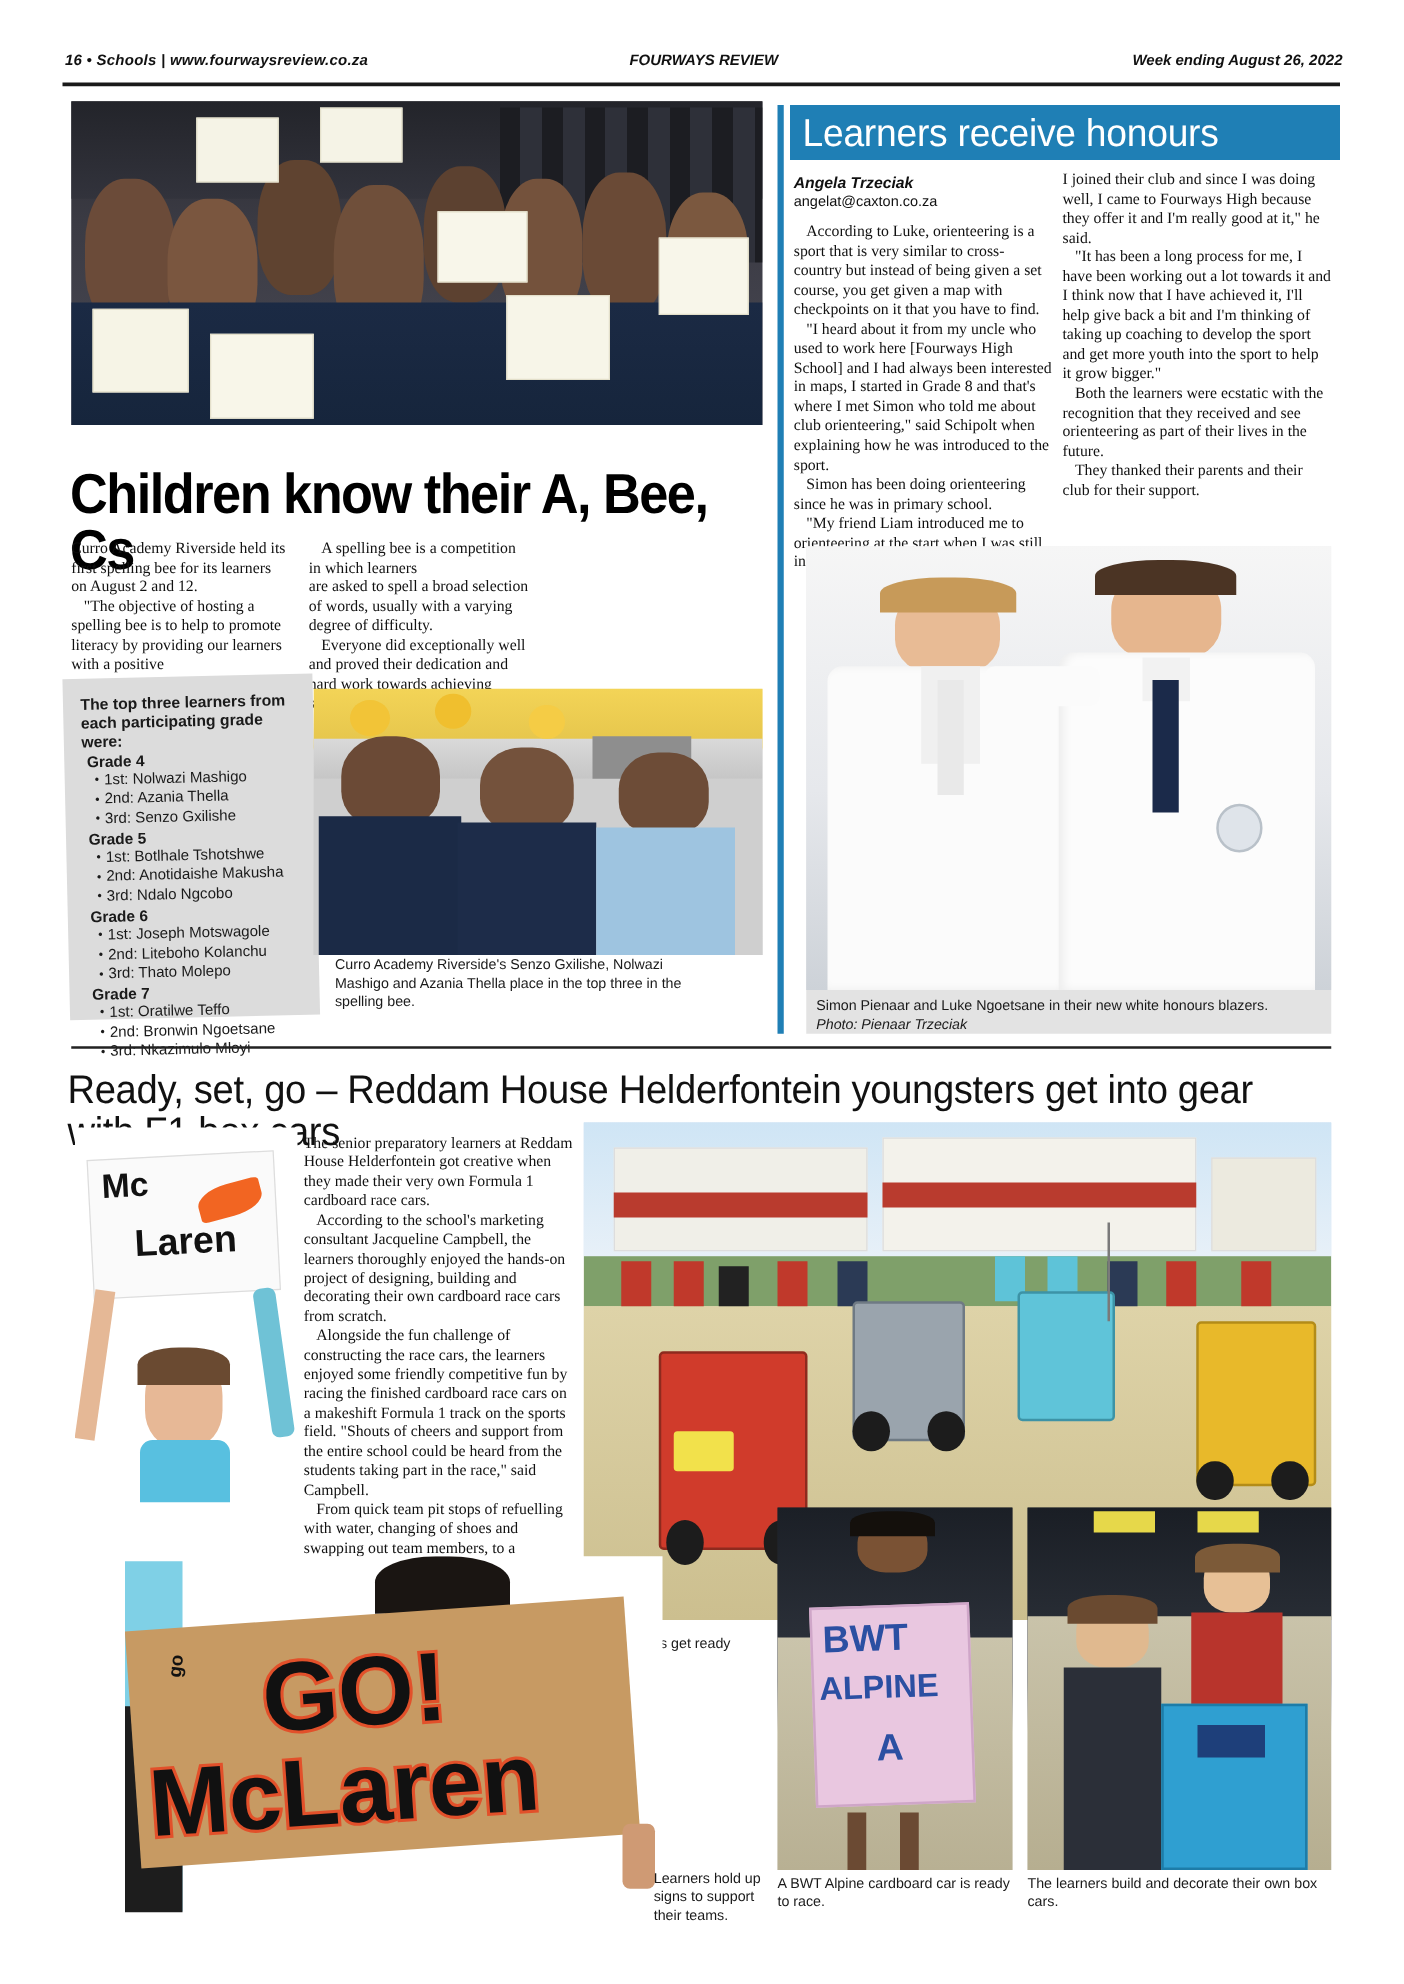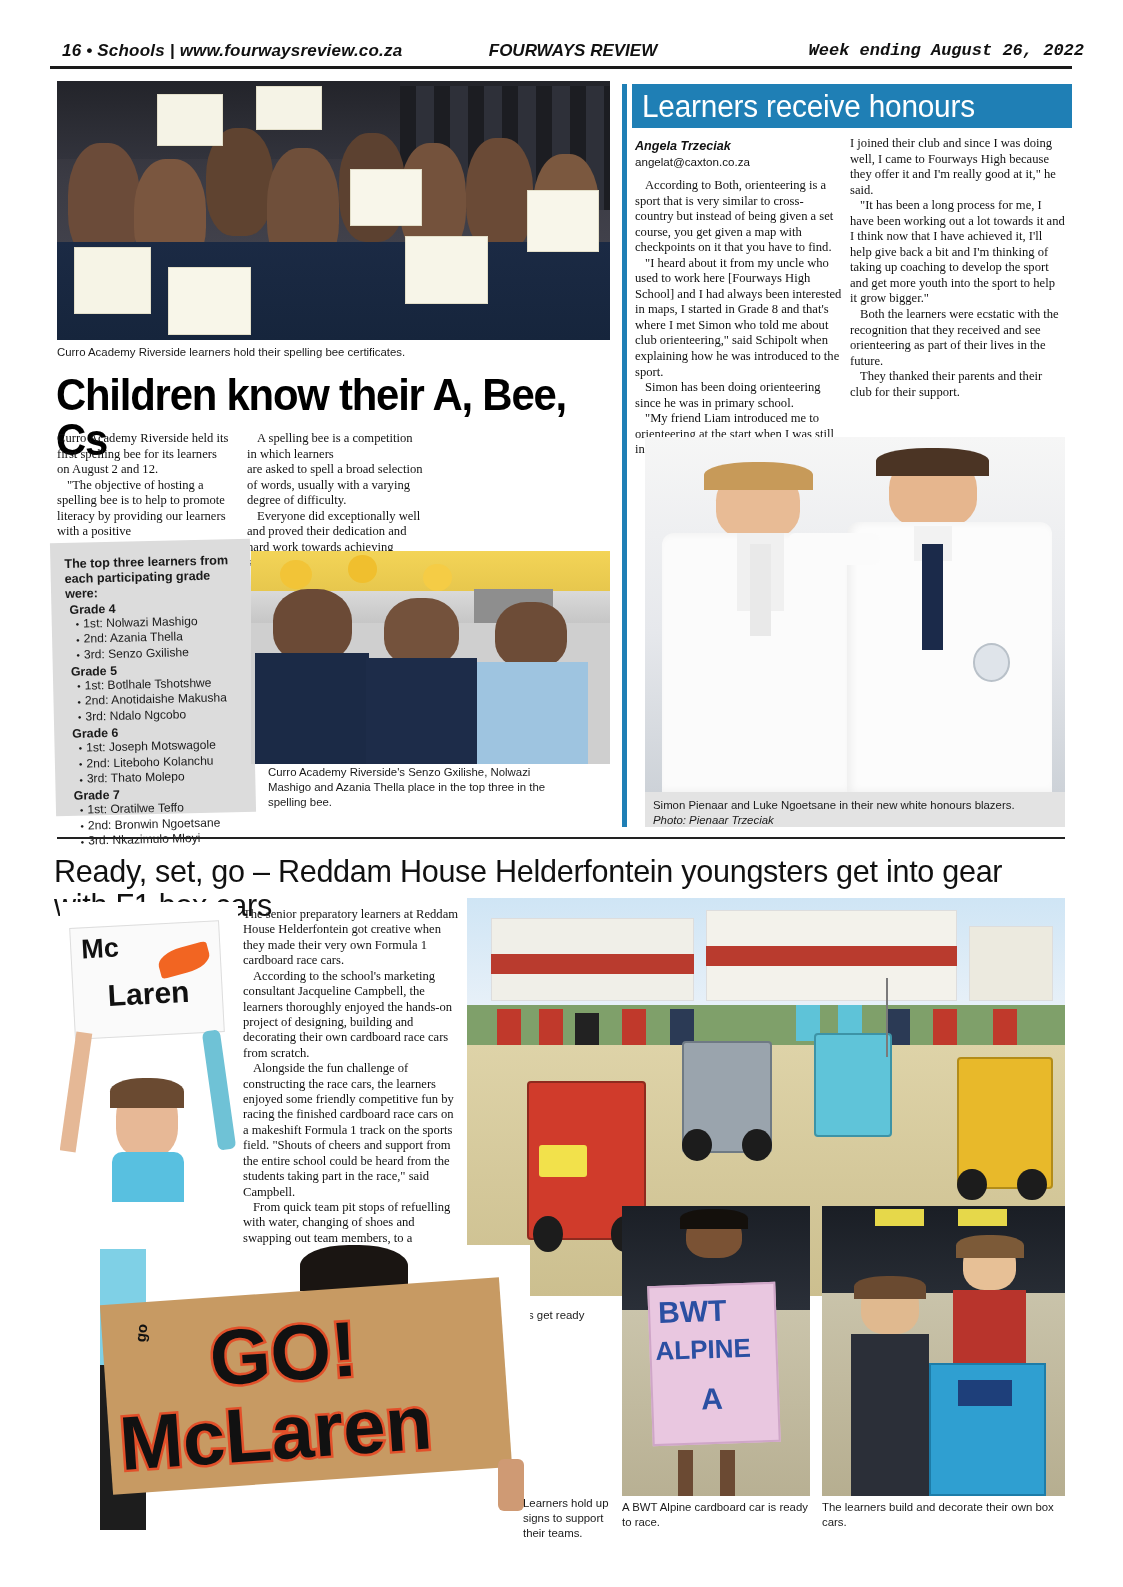--- a/index.html
+++ b/index.html
@@ -6,27 +6,27 @@
   html, body {
     width: 1123px; height: 1587px;
     background: #ffffff;
     font-family: "Liberation Serif", serif;
     overflow: hidden;
   }
   .page { position: relative; width: 1123px; height: 1587px; background:#fff; }
 
   
   .masthead {
-    position:absolute; left:62px; top:38px; width:1022px; height:26px;
-    font-family:"Liberation Sans", sans-serif;
-    font-weight:bold; font-style:italic; font-size:17px; color:#111;
+    position:absolute; left:52px; top:38px; width:1022px; height:26px;
+    font-family:"Liberation Sans", sans-serif;
+    font-weight:bold; font-style:italic; font-size:12px; color:#111;
   }
   .mh-left { position:absolute; left:0; top:3px; letter-spacing:0.2px; }
   .mh-center { position:absolute; left:0; right:0; top:3px; text-align:center; }
-  .mh-right { position:absolute; right:0; top:3px;font-family:Liberation Mono, monospace; }
+  .mh-right { position:absolute; right:0; top:3px; }
   .mh-rule {
     position:absolute; left:50px; top:66px; width:1022px; height:3px; background:#1a1a1a;
   }
 
   
   .photo { position:absolute; overflow:hidden; background:#d8d8d8; }
   .cap {
     font-family:"Liberation Sans", sans-serif;
     font-size:11.4px; line-height:1.30; color:#1a1a1a;
   }
@@ -194,21 +194,20 @@
     <div class="kid" style="left:86%;top:28%;width:12%;height:44%;background:#7b583f;"></div>
     <div class="rectb" style="left:0;top:62%;width:100%;height:38%;background:linear-gradient(#1b2a44,#16253c);"></div>
     <div class="rectb" style="left:3%;top:64%;width:14%;height:26%;background:#f6f4e6;border:1px solid #e3dfca;"></div>
     <div class="rectb" style="left:20%;top:72%;width:15%;height:26%;background:#f8f6e9;border:1px solid #e3dfca;"></div>
     <div class="rectb" style="left:53%;top:34%;width:13%;height:22%;background:#f8f6ea;border:1px solid #e3dfca;"></div>
     <div class="rectb" style="left:63%;top:60%;width:15%;height:26%;background:#f7f5e8;border:1px solid #e3dfca;"></div>
     <div class="rectb" style="left:85%;top:42%;width:13%;height:24%;background:#f8f6ea;border:1px solid #e3dfca;"></div>
     <div class="rectb" style="left:18%;top:5%;width:12%;height:20%;background:#f5f3e6;border:1px solid #e3dfca;"></div>
     <div class="rectb" style="left:36%;top:2%;width:12%;height:17%;background:#f5f3e6;border:1px solid #e3dfca;"></div>
   </div>
-  <div class="cap" id="cap-spellingbee">Curro Academy Riverside learners hold their spelling bee certificates.</div>
 
   <div id="headline-bee">Children know their A, Bee, Cs</div>
 
   <div class="beecols">
     <div class="beecol">
       <p>Curro Academy Riverside held its first spelling bee for its learners on August 2 and 12.</p>
       <p class="ind">"The objective of hosting a spelling bee is to help to promote literacy by providing our learners with a positive</p>
     </div>
     <div class="beecol">
       <p class="ind">A spelling bee is a competition in which learners</p>
@@ -267,21 +266,21 @@
   </div>
   <div class="cap" id="cap-topthree">Curro Academy Riverside's Senzo Gxilishe, Nolwazi Mashigo and Azania Thella place in the top three in the spelling bee.</div>
 
   <div id="blue-rule"></div>
   <div id="blazer-band"></div>
   <div id="blazer-title">Learners receive honours blazers</div>
   <div id="byline-name">Angela Trzeciak</div>
   <div id="byline-mail">angelat@caxton.co.za</div>
 
   <div class="blzcol" id="blzcol-1">
-    <p class="ind">According to Both, orienteering is a sport that is very similar to cross-country but instead of being given a set course, you get given a map with checkpoints on it that you have to find.</p>
+    <p class="ind">According to Luke, orienteering is a sport that is very similar to cross-country but instead of being given a set course, you get given a map with checkpoints on it that you have to find.</p>
     <p class="ind">"I heard about it from my uncle who used to work here [Fourways High School] and I had always been interested in maps, I started in Grade 8 and that's where I met Simon who told me about club orienteering," said Schipolt when explaining how he was introduced to the sport.</p>
     <p class="ind">Simon has been doing orienteering since he was in primary school.</p>
     <p class="ind">"My friend Liam introduced me to orienteering at the start when I was still in primary school and so</p>
   </div>
   <div class="blzcol" id="blzcol-2">
     <p>I joined their club and since I was doing well, I came to Fourways High because they offer it and I'm really good at it," he said.</p>
     <p class="ind">"It has been a long process for me, I have been working out a lot towards it and I think now that I have achieved it, I'll help give back a bit and I'm thinking of taking up coaching to develop the sport and get more youth into the sport to help it grow bigger."</p>
     <p class="ind">Both the learners were ecstatic with the recognition that they received and see orienteering as part of their lives in the future.</p>
     <p class="ind">They thanked their parents and their club for their support.</p>
   </div>

